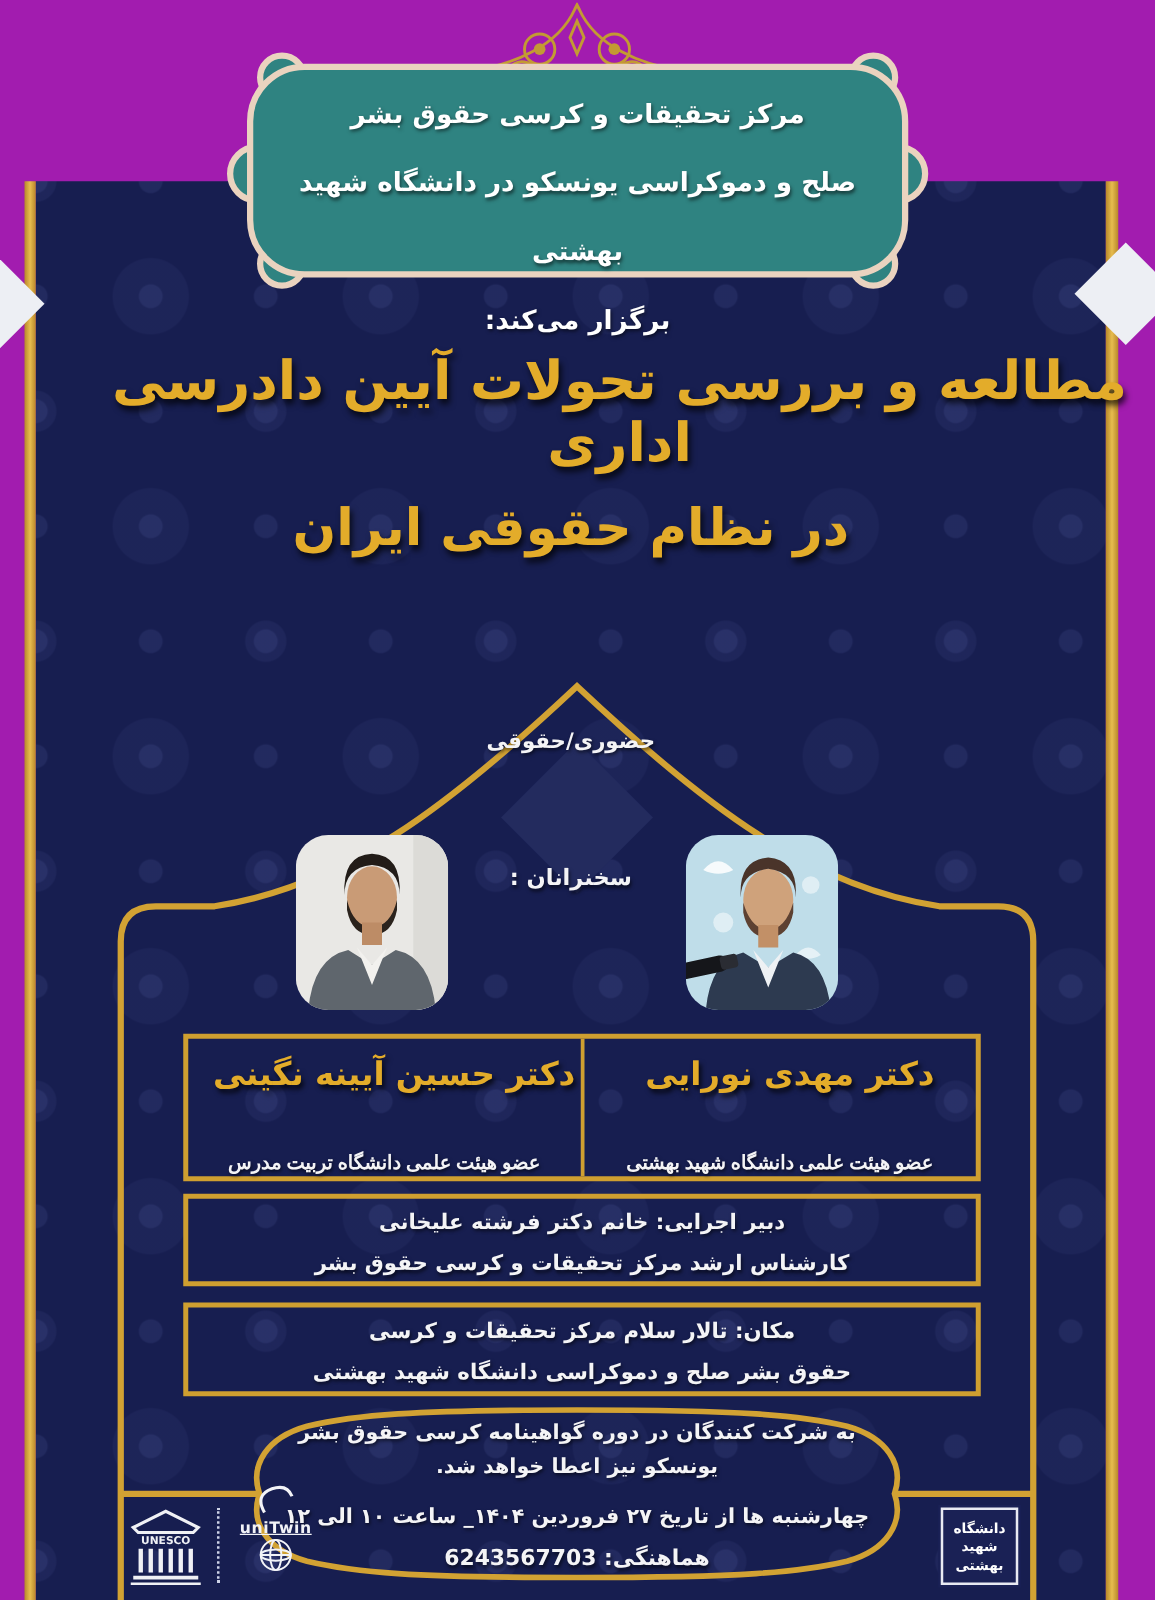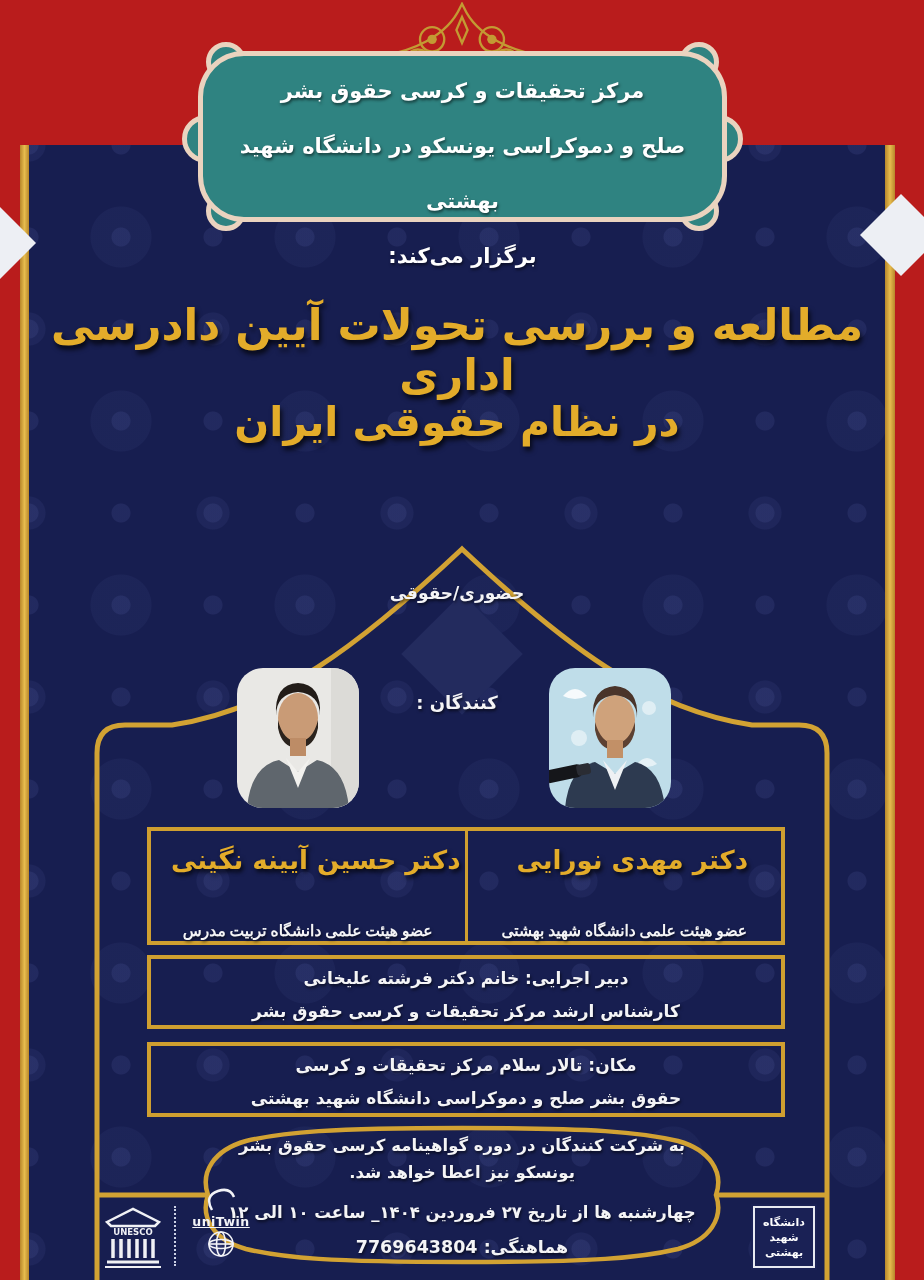--- a/index.html
+++ b/index.html
@@ -1,18 +1,18 @@
 <!DOCTYPE html>
 <html lang="fa"><head>
 <meta charset="utf-8">
 <style>
   html,body{margin:0;padding:0;background:#888;}
   .page{
     position:relative;width:924px;height:1280px;margin:0 auto;
-    background:#b91c1c;overflow:hidden;
+    background:#a21caf;overflow:hidden;
     font-family:"DejaVu Sans",sans-serif;direction:rtl;
   }
   
   .navy-panel{
     position:absolute;left:29px;top:145px;width:856px;height:1135px;
     background-color:#171e50;
     background-image:
       radial-gradient(circle, rgba(110,122,196,.13) 9px, transparent 10px),
       radial-gradient(circle, rgba(110,122,196,.07) 30px, rgba(110,122,196,0) 31px),
       radial-gradient(circle, rgba(110,122,196,.09) 16px, transparent 17px);
@@ -49,21 +49,21 @@
   
   .frame-svg{position:absolute;left:0;top:0;z-index:2;pointer-events:none;}
 
   
   .title-line{
     position:absolute;left:29px;width:856px;text-align:center;
     color:#e3ac2a;font-weight:bold;
     text-shadow:2px 4px 5px rgba(0,0,0,.75);
     letter-spacing:1px;z-index:3;
   }
-  .title-1{top:300px;font-size:43px;}
+  .title-1{top:280px;font-size:43px;padding-left:39px;}
   .title-2{top:398px;font-size:41px;}
 
   .white-label{
     position:absolute;left:29px;width:856px;text-align:center;color:#f4f4f6;
     font-weight:bold;text-shadow:1px 2px 3px rgba(0,0,0,.6);z-index:3;
   }
   .mode-label{top:583px;font-size:17px;}
   .speakers-label{top:692px;font-size:18px;}
   .diamond{position:absolute;left:419px;top:611px;width:86px;height:86px;background:#232b5e;transform:rotate(45deg);z-index:2;}
 
@@ -150,21 +150,21 @@
       <div class="bl-line">صلح و دموکراسی یونسکو در دانشگاه شهید بهشتی</div>
       <div class="bl-line">برگزار می‌کند:</div>
     </div>
   </div>
 
   <div class="title-line title-1">مطالعه و بررسی تحولات آیین دادرسی اداری</div>
   <div class="title-line title-2">در نظام حقوقی ایران</div>
 
   <div class="white-label mode-label">حضوری/حقوقی</div>
   <div class="diamond"></div>
-  <div class="white-label speakers-label">کنندگان :</div>
+  <div class="white-label speakers-label">سخنرانان :</div>
 
   <div class="photo ph-right">
     <svg viewBox="0 0 122 140" preserveAspectRatio="none">
       <rect width="122" height="140" fill="#bfdde9"></rect>
       <path d="M14,28 q12,-14 24,0 q-12,6 -24,0 Z" fill="#ffffff" opacity=".85"></path>
       <path d="M88,96 q10,-12 20,0 q-10,6 -20,0 Z" fill="#ffffff" opacity=".6"></path>
       <circle cx="30" cy="70" r="8" fill="#ffffff" opacity=".5"></circle>
       <circle cx="100" cy="40" r="7" fill="#ffffff" opacity=".5"></circle>
       <ellipse cx="66" cy="52" rx="20" ry="25" fill="#cfa27b"></ellipse>
       <path d="M44,50 Q42,20 66,18 Q90,20 88,50 Q88,30 66,27 Q44,30 44,50 Z" fill="#4a342a"></path>
@@ -210,21 +210,21 @@
   <div class="gold-box venue-box two-line-box">
     <div>مکان: تالار سلام مرکز تحقیقات و کرسی</div>
     <div>حقوق بشر صلح و دموکراسی دانشگاه شهید بهشتی</div>
   </div>
 
   <div class="bracket-text cert-1">به شرکت کنندگان در دوره گواهینامه کرسی حقوق بشر</div>
   <div class="bracket-text cert-2">یونسکو نیز اعطا خواهد شد.</div>
   <div class="bracket-text schedule-line">چهارشنبه ها از تاریخ ۲۷ فروردین ۱۴۰۴_ ساعت ۱۰ الی ۱۲</div>
   <div class="bracket-text contact-line">
     <span>هماهنگی:</span>
-    <span>7769643804</span>
+    <span>6243567703</span>
   </div>
 
   <svg class="unesco" viewBox="0 0 60 62">
     <path d="M4,16 L30,3 L56,16 L52,20 L8,20 Z" fill="none" stroke="#f0f1f5" stroke-width="2.5"></path>
     <text x="30" y="29" text-anchor="middle" font-size="8.5" font-weight="bold" fill="#f0f1f5" font-family="DejaVu Sans, sans-serif">UNESCO</text>
     <g stroke="#f0f1f5" stroke-width="3.5">
       <line x1="10" y1="33" x2="10" y2="52"></line>
         <line x1="18" y1="33" x2="18" y2="52"></line>
       <line x1="26" y1="33" x2="26" y2="52"></line>
         <line x1="34" y1="33" x2="34" y2="52"></line>

